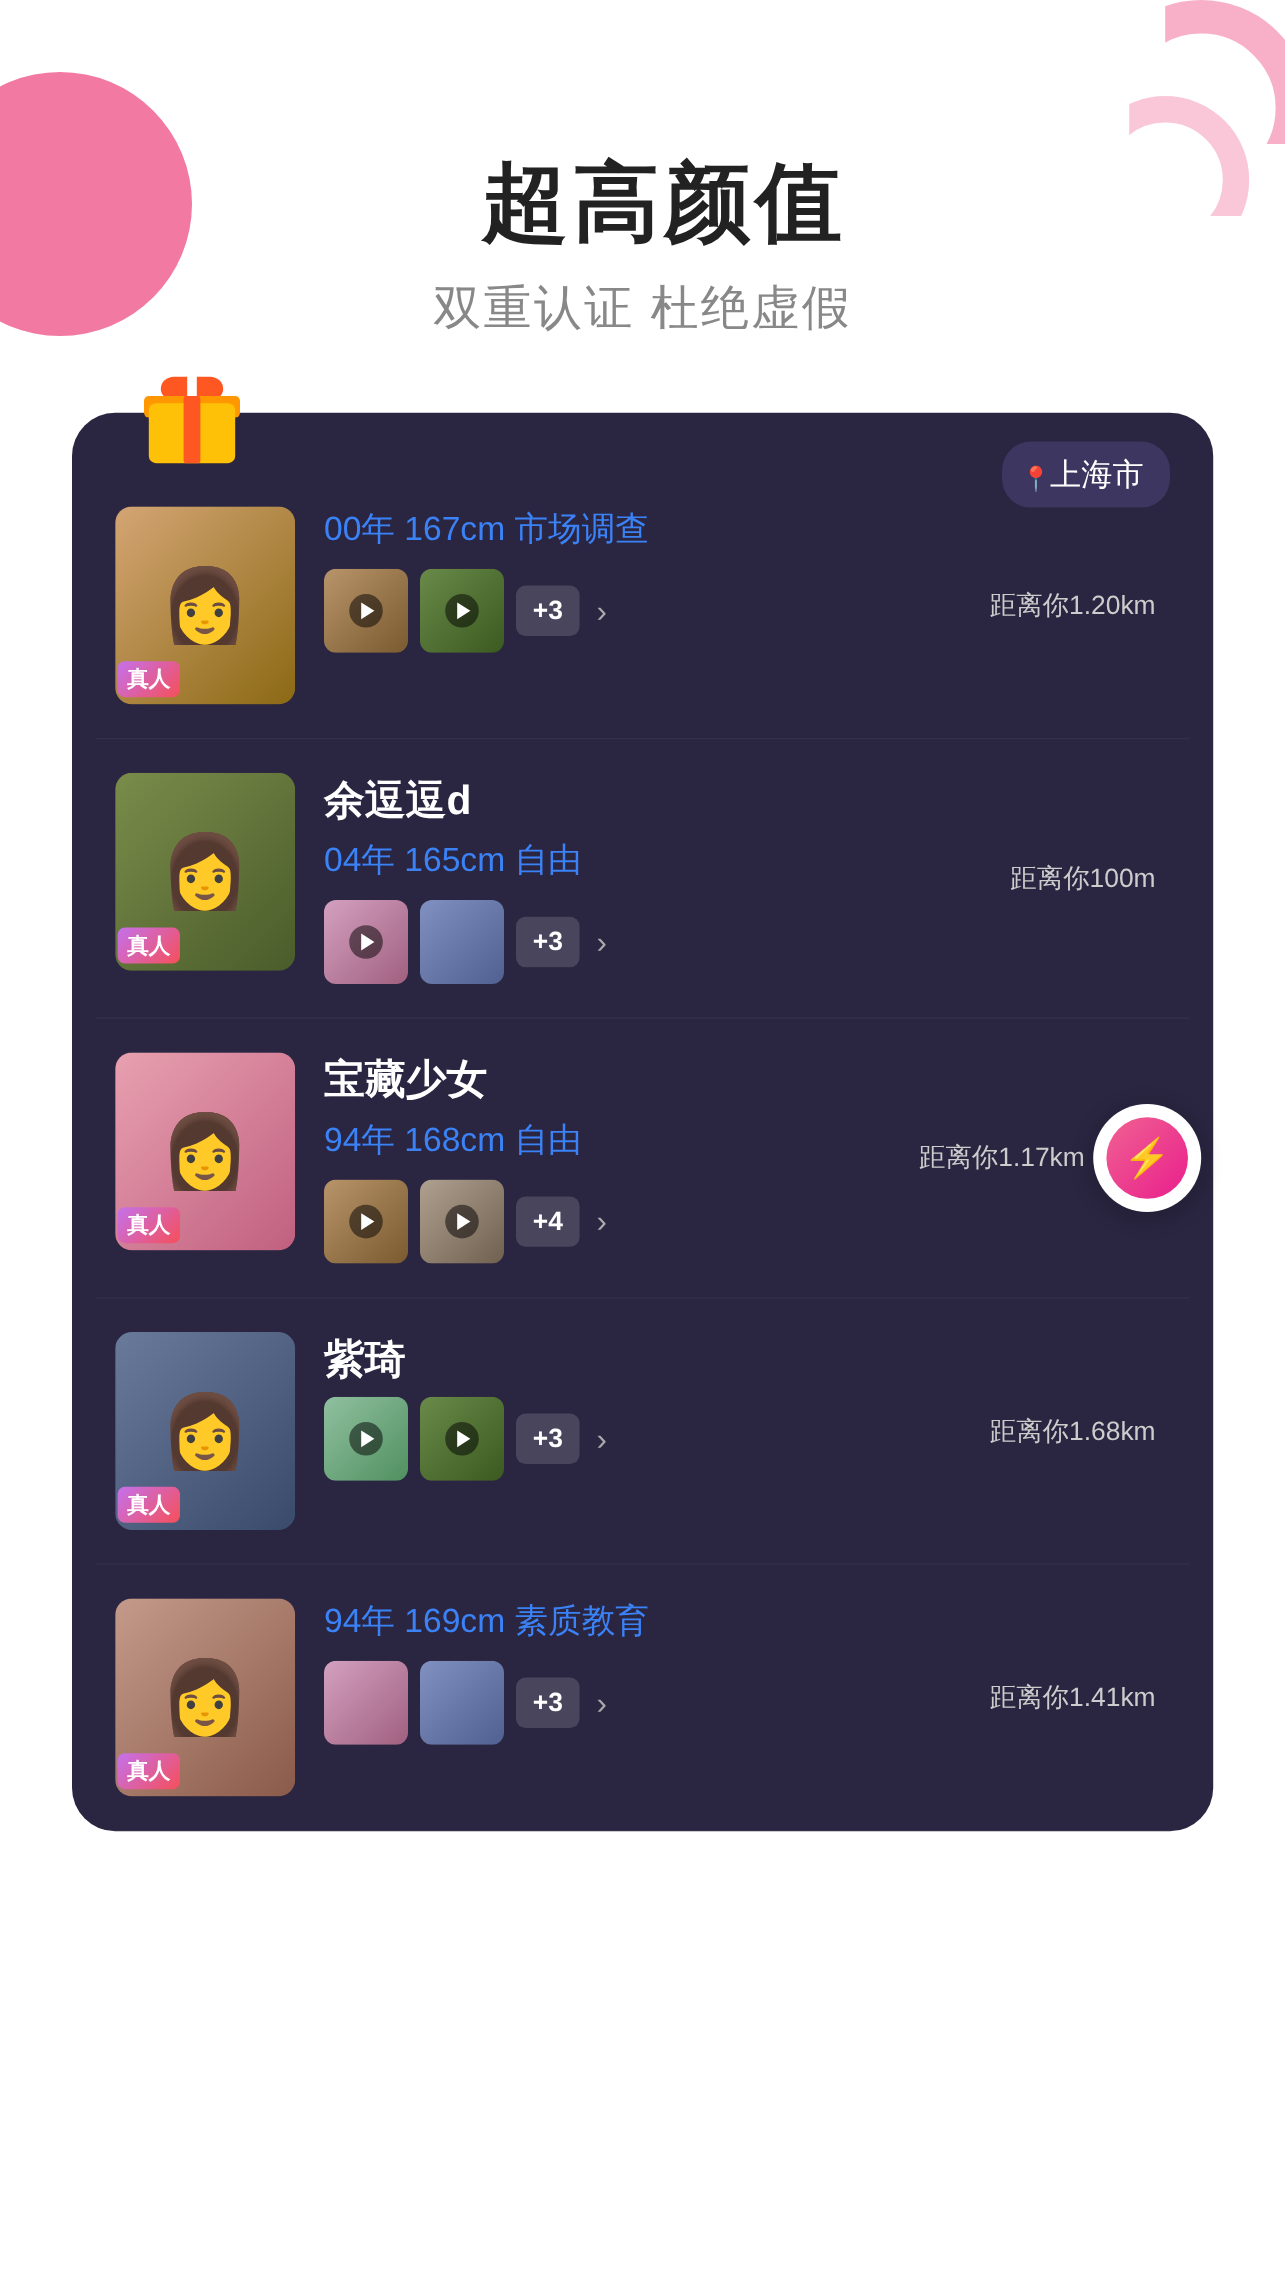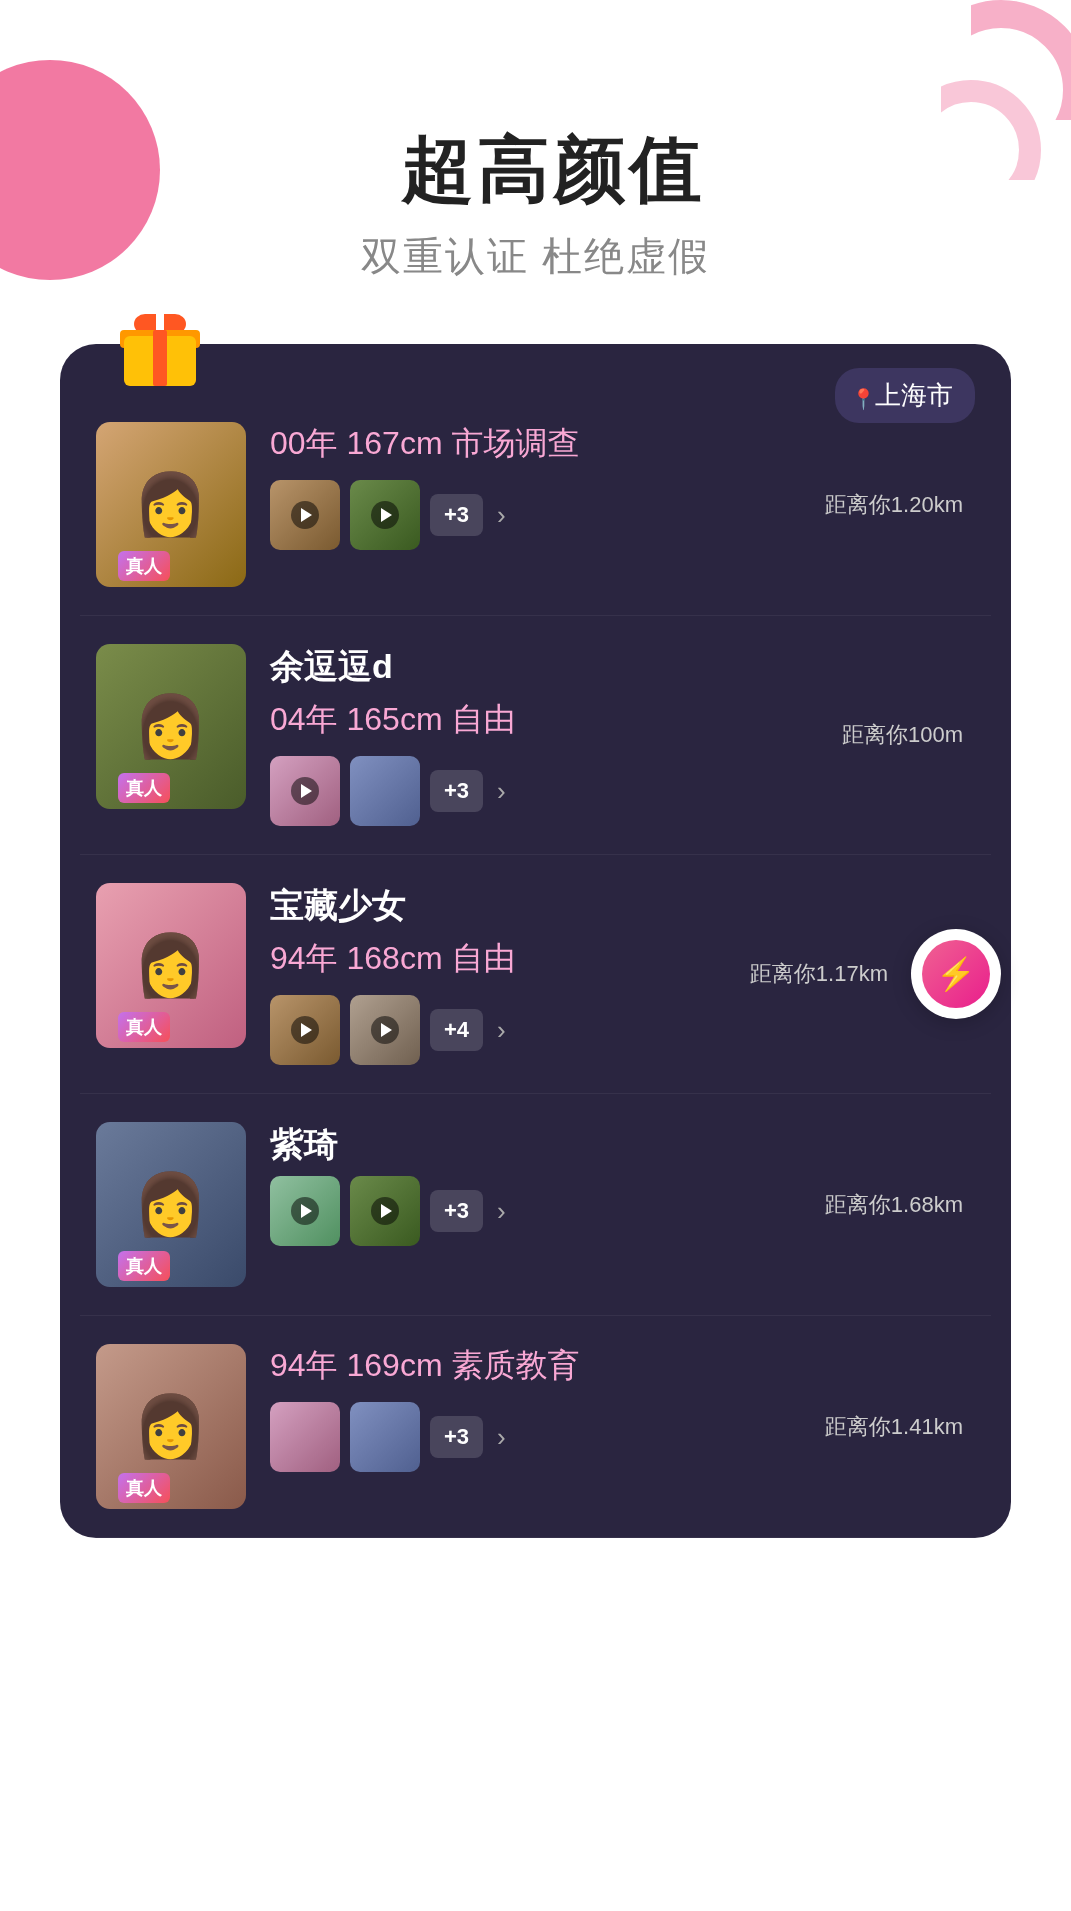--- a/index.html
+++ b/index.html
@@ -189,42 +189,42 @@
       width: 100%;
       height: 100%;
       display: flex;
       align-items: center;
       justify-content: center;
       font-size: 60px;
     }
     .real-badge {
       position: absolute;
       bottom: 6px;
-      left: 22px;
+      left: 2px;
       background: linear-gradient(135deg, #c471ed, #f64f59);
       color: #fff;
       font-size: 18px;
       padding: 3px 8px;
       border-radius: 6px;
       font-weight: 600;
     }
 
     .user-info {
       flex: 1;
       margin-left: 24px;
     }
     .user-name {
       font-size: 34px;
       font-weight: 700;
       color: #ffffff;
       margin-bottom: 8px;
     }
     .user-meta {
-      font-size: 32px;
-      color: #f9a8d4;
+      font-size: 28px;
+      color: #3b82f6;
       margin-bottom: 14px;
     }
 
     .user-photos {
       display: flex;
       align-items: center;
       gap: 10px;
       flex-wrap: wrap;
     }
     .photo-thumb {
@@ -436,21 +436,21 @@
           <div class="photo-thumb">
             <div class="photo-thumb-inner pt-5"></div>
             <div class="play-overlay">
                 <div class="play-triangle"></div>
               </div>
           </div>
           <span class="more-badge">+4</span>
           <span class="arrow-right">›</span>
         </div>
       </div>
-      <div class="user-distance" style="right: 103px;">距离你1.17km</div>
+      <div class="user-distance" style="right: 87px;">距离你1.17km</div>
 
       <div class="heart-lightning-btn">
         <div class="heart-lightning-inner">
           ⚡
         </div>
       </div>
     </div>
 
     <div class="user-item">
       <div class="user-avatar">

